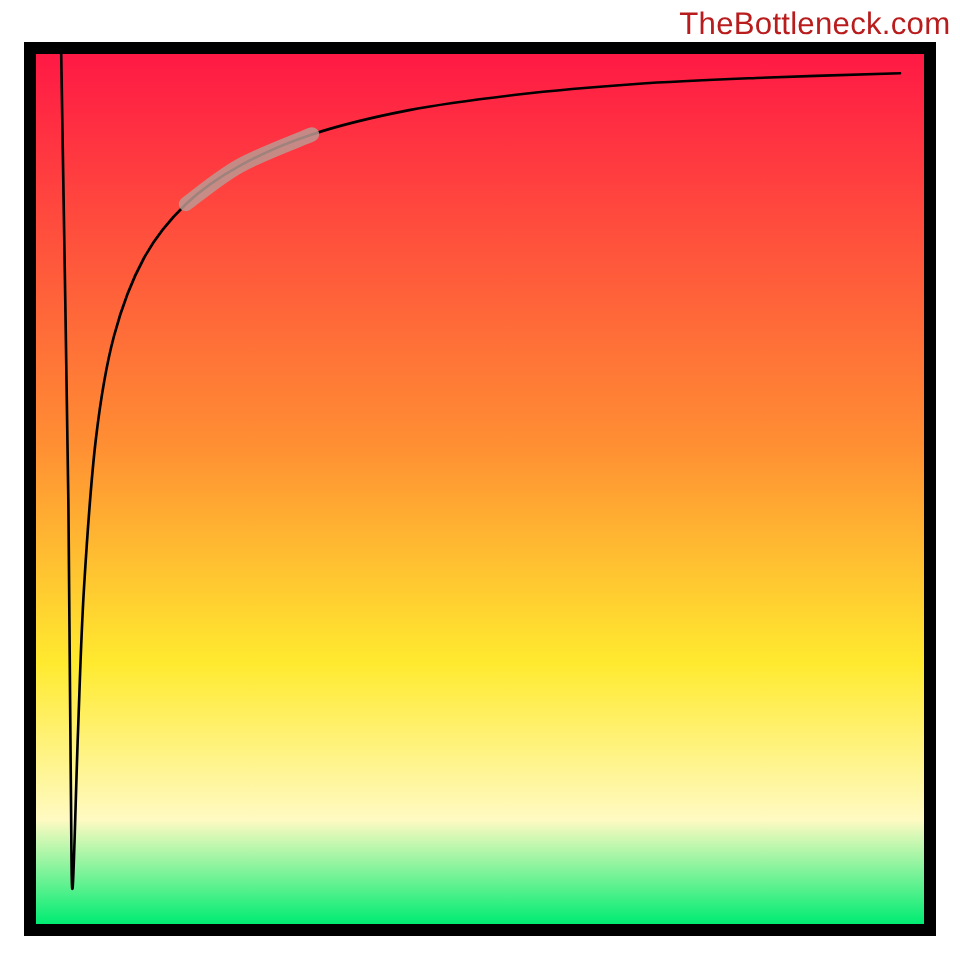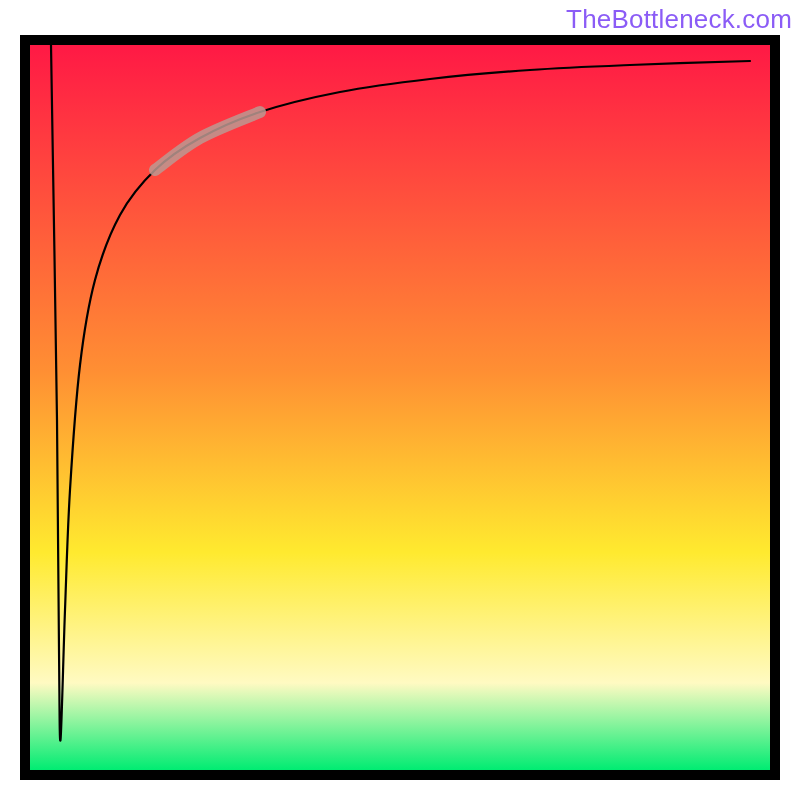--- a/index.html
+++ b/index.html
@@ -24,21 +24,21 @@
     position: absolute;
     left: 30px; top: 45px;
     width: 740px; height: 725px;
   }
   svg { display: block; }
 </style>
 </head>
 <body>
 <div class="wrap">
 
-<div class="watermark" style="color: #8b5cf6;">TheBottleneck.com</div>
+<div class="watermark" style="color: #b91c1c;">TheBottleneck.com</div>
 
 <div class="frame" style="background: rgb(0, 0, 0);"></div>
 
 <div class="plot">
   <svg id="chart-svg" width="740" height="725" viewBox="0 0 740 725">
     <defs>
       <linearGradient id="bg-grad" x1="0" y1="0" x2="0" y2="1">
         <stop id="g0" offset="0%" stop-color="#ff1945"></stop>
         <stop id="g1" offset="45%" stop-color="#ff8f33"></stop>
         <stop id="g2" offset="70%" stop-color="#ffea2f"></stop>

